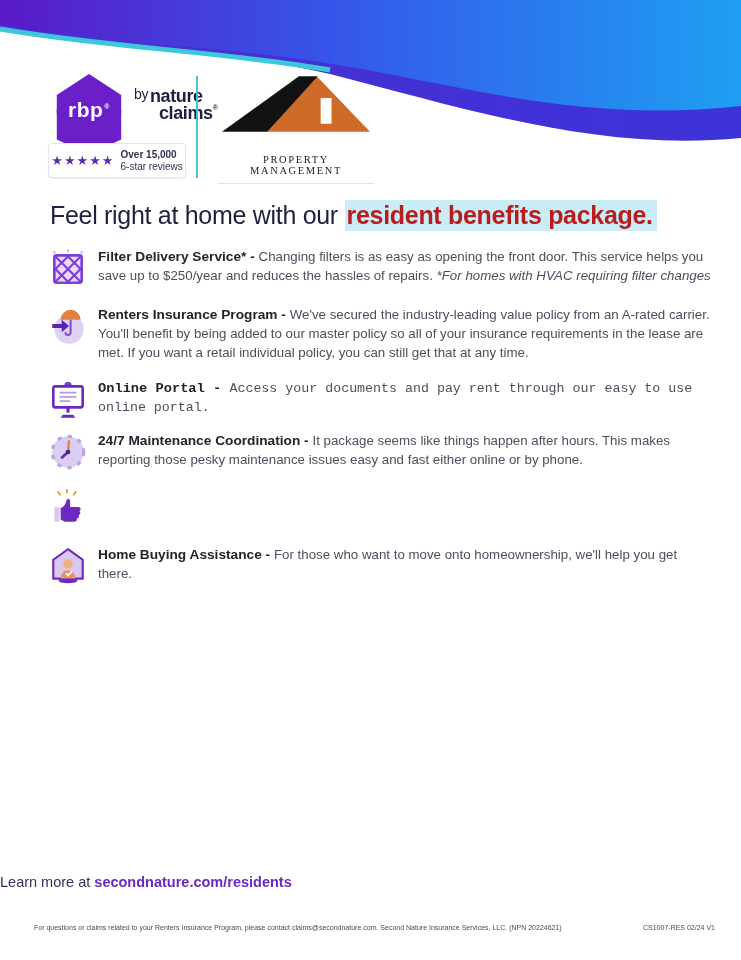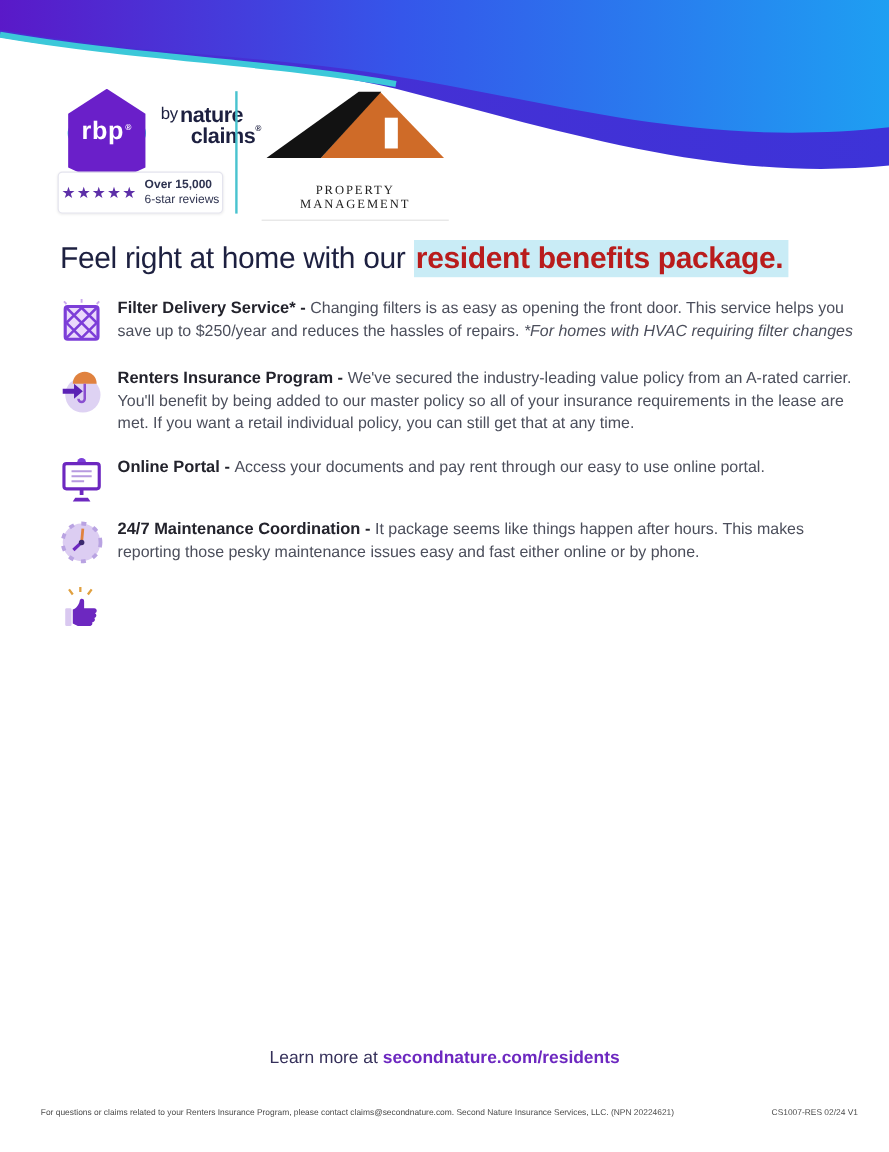--- a/index.html
+++ b/index.html
@@ -48,25 +48,25 @@
             color:#1d2040;font-weight:500;letter-spacing:-0.3px;}
   .headline .hl{background:#c9ecf6;color:#b91c1c;font-weight:bold;padding:1px 4px 2px 2px;}
 
   
   .benefits{position:absolute;top:247px;left:45px;width:668px;}
   .item{display:flex;align-items:flex-start;margin-bottom:16px;}
   .item .icon{flex:0 0 46px;width:46px;display:flex;justify-content:center;margin-right:7px;}
   .item .text{font-size:13.3px;line-height:1.42;color:#4c4f5c;}
   .item .text b{color:#23232c;font-size:13.7px;}
   .item .note{font-style:italic;}
-  .mb-sm{margin-bottom:10px;}
+  .mb-sm{margin-bottom:10px;font-family:Liberation Mono, monospace;}
   .mb-md{margin-bottom:14px;}
 
   
-  .learn-more{position:absolute;top:874px;width:100%;text-align:center;font-size:14.5px;
+  .learn-more{position:absolute;top:874px;width:100%;text-align:left;font-size:14.5px;
               color:#35305a;}
   .learn-more .link{color:#6d28c0;font-weight:bold;text-decoration:none;}
   .fineprint{position:absolute;top:924px;left:34px;right:26px;display:flex;
              justify-content:space-between;font-size:7px;color:#4a4a4a;}
   .doc-code{margin-left:20px;white-space:nowrap;}
 </style>
 </head>
 <body>
 
 <div class="page">
@@ -178,20 +178,32 @@
     <div class="item">
       <span class="icon">
         <svg width="42" height="42" viewBox="0 0 40 40">
           <path d="M13 8 l-3 -4 M19 6 v-4 M25 8 l3 -4" stroke="#e0a03f" stroke-width="1.8" fill="none"></path>
           <rect x="7" y="19" width="5" height="14" rx="1" fill="#d9c8f0"></rect>
           <path d="M13 20 c3 -1 5 -4 5.5 -7 c0.4 -2.3 3.5 -2 3.5 0.3 V19 h8 c2.6 0 2.6 3.4 0.6 3.9 c1.8 1 1.3 3.4 -0.6 3.7 c1.3 1.2 0.3 3.4 -1.7 3.4 c0.8 1.6 -0.4 3 -2 3 h-9.3 l-4 -2 z" fill="#6d28c0"></path>
         </svg>
       </span>
     </div>
 
+    <div class="item">
+      <span class="icon">
+        <svg width="42" height="42" viewBox="0 0 40 40">
+          <path d="M20 4 l14 10 v18 h-28 V14 z" fill="#d9c8f0" stroke="#6d28c0" stroke-width="2"></path>
+          <ellipse cx="20" cy="34" rx="9" ry="2.5" fill="#6d28c0"></ellipse>
+          <circle cx="20" cy="18" r="4.5" fill="#f0b27d"></circle>
+          <path d="M13 32 c0 -5 3 -8 7 -8 s7 3 7 8 z" fill="#e8946a"></path>
+          <path d="M18 27 l2 2 l4 -4" stroke="#ffffff" stroke-width="1.6" fill="none"></path>
+        </svg>
+      </span>
+      <span class="text"><b>Home Buying Assistance</b><b> - </b><span>For those who want to move onto homeownership, we'll help you get there.</span></span>
+    </div>
 
   </div>
 
   <div class="learn-more">
     <span>Learn more at </span><a class="link" href="#">secondnature.com/residents</a>
   </div>
 
   <div class="fineprint">
     <span>For questions or claims related to your Renters Insurance Program, please contact claims@secondnature.com. Second Nature Insurance Services, LLC. (NPN 20224621)</span>
     <span class="doc-code">CS1007-RES 02/24 V1</span>

